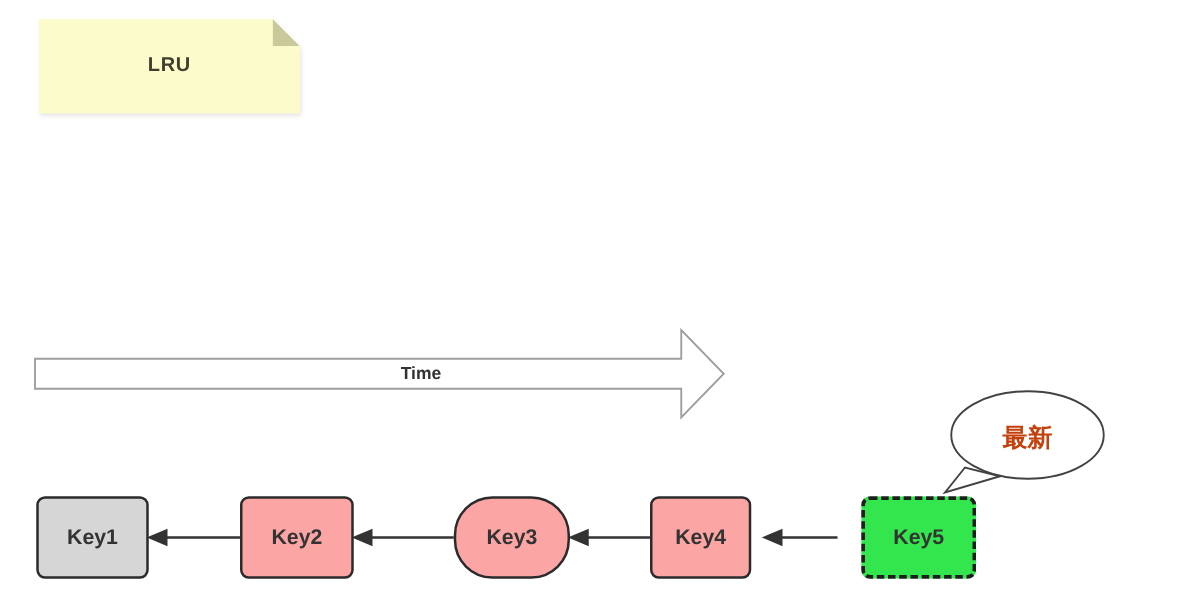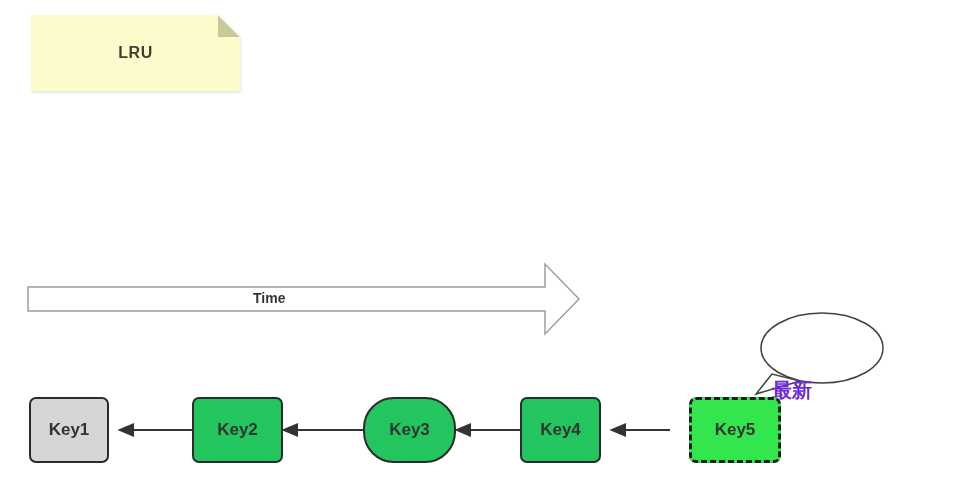--- a/index.html
+++ b/index.html
@@ -28,40 +28,40 @@
     position: absolute; right: 0; top: 0; width: 22px; height: 22px;
     background: #C9C99B;
     clip-path: polygon(0 0, 100% 100%, 0 100%);
   }
   .note-label { font-weight: bold; font-size: 16px; color: #3F3F2E; letter-spacing: 0.5px; }
 
   
   .key {
     position: absolute; top: 397px; height: 66px; box-sizing: border-box;
     border: 2px solid #2B2B2B; border-radius: 7px;
-    background: #22c55e;
+    background: #fca5a5;
     display: flex; align-items: center; justify-content: center;
     font-weight: bold; font-size: 17px; color: #333333;
   }
   .key--oldest { background: #D6D6D6; }
   .key--newest { background: #33E64D; border: 3px dashed #1E1E1E; }
-  #key1 { left: 29px;  width: 80px; }
+  #key1 { left: 29px;  width: 90px; }
   #key2 { left: 192px; width: 91px; }
   #key3 { left: 363px; width: 93px; border-radius: 31px; }
   #key4 { left: 520px; width: 81px; }
   #key5 { left: 670px; width: 92px; margin-left: 19px; }
 
   
   .time-label {
     position: absolute; left: 253px; top: 290px; width: 100px;
-    text-align: left; font-size: 14px; font-weight: 600; color: #333333;
+    text-align: right; font-size: 14px; font-weight: 600; color: #333333;
   }
   .callout-label {
     position: absolute; left: 772px; top: 337px; width: 100px;
-    font-size: 20px; font-weight: bold; color: #6d28d9; margin-top: 40px;
+    text-align: center; font-size: 20px; font-weight: bold; color: #c2410c;
   }
 </style>
 </head>
 <body>
 
 <div class="canvas">
 
   <svg class="diagram-svg" width="953" height="492" viewBox="0 0 953 492">
 
     <polygon points="28,287 545,287 545,264 579,299 545,334 545,311 28,311" fill="#ffffff" stroke="#9E9E9E" stroke-width="1.5"></polygon>

